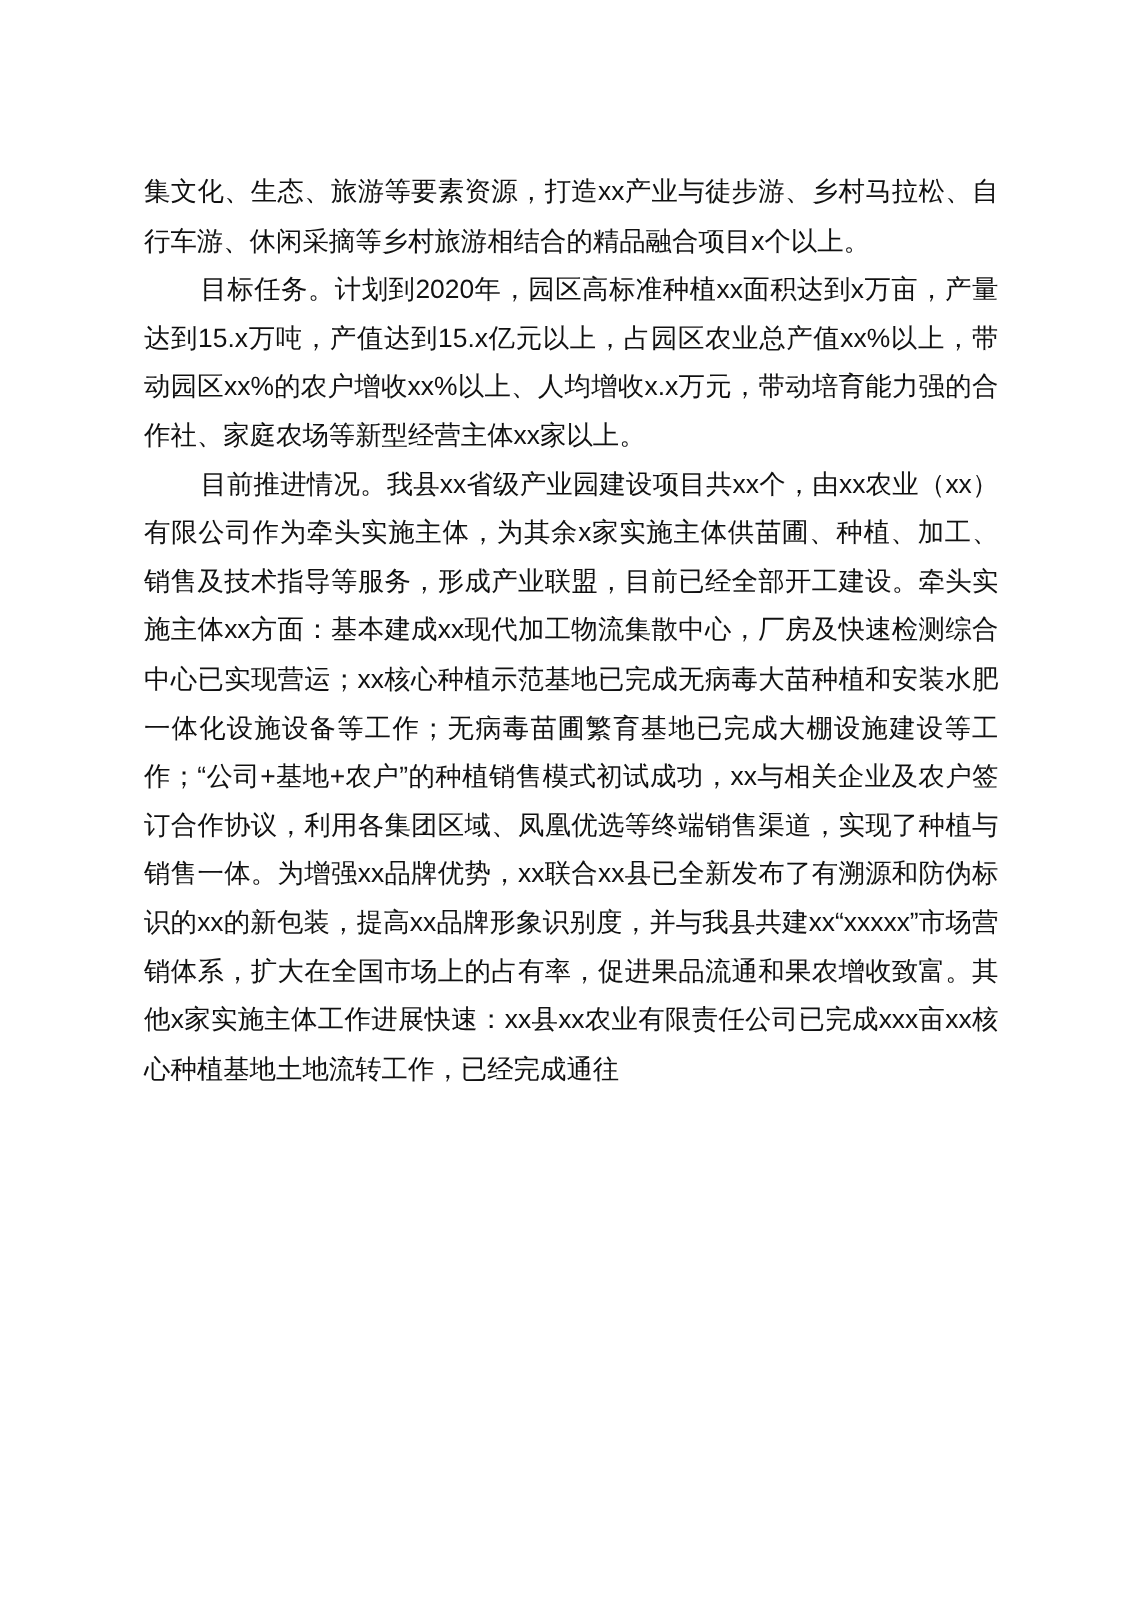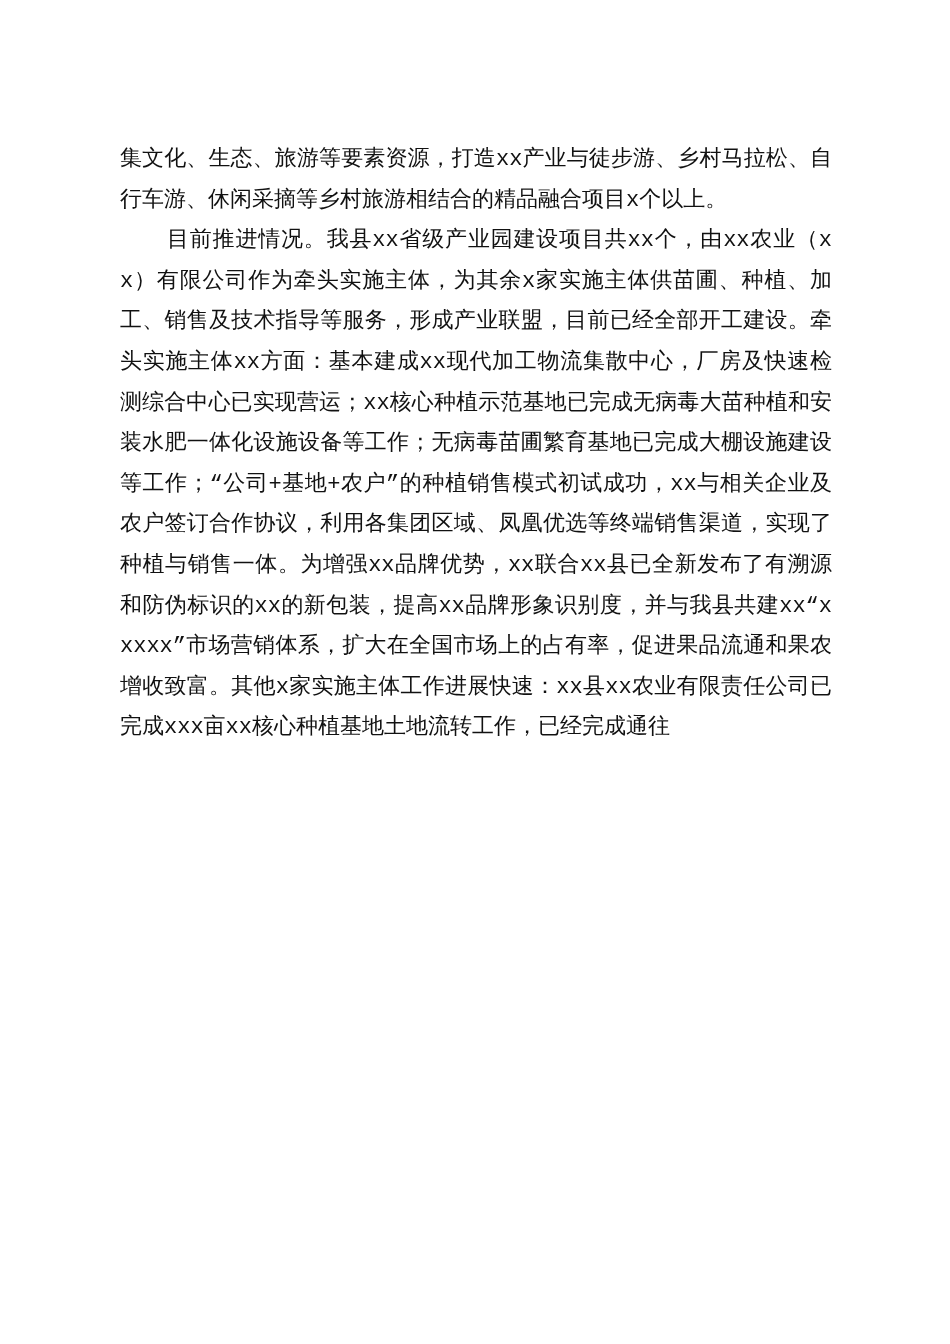--- a/index.html
+++ b/index.html
@@ -2,34 +2,35 @@
 <html><head>
 <meta charset="utf-8">
 <style>
   html, body { margin: 0; padding: 0; background: #ffffff; }
   body { width: 950px; height: 1344px; position: relative; overflow: hidden; }
   .page {
     position: absolute;
     left: 120px;
     top: 140px;
     width: 712px;
-    font-family: Liberation Mono, monospace;
+    font-family: Liberation Sans, sans-serif;
     font-size: 22px;
     line-height: 40.6px;
     color: #111111;
     text-align: justify;
     text-justify: inter-character;
   }
   .para {
     margin: 0;
     padding: 0;
     white-space: normal;
     word-break: break-all;
   }
   .para.indent { text-indent: 47px; }
 </style>
 </head>
 <body>
 
 <div class="page">
   <p class="para">集文化、生态、旅游等要素资源，打造xx产业与徒步游、乡村马拉松、自行车游、休闲采摘等乡村旅游相结合的精品融合项目x个以上。</p>
+  <p class="para indent">目标任务。计划到2020年，园区高标准种植xx面积达到x万亩，产量达到15.x万吨，产值达到15.x亿元以上，占园区农业总产值xx%以上，带动园区xx%的农户增收xx%以上、人均增收x.x万元，带动培育能力强的合作社、家庭农场等新型经营主体xx家以上。</p>
   <p class="para indent">目前推进情况。我县xx省级产业园建设项目共xx个，由xx农业（xx）有限公司作为牵头实施主体，为其余x家实施主体供苗圃、种植、加工、销售及技术指导等服务，形成产业联盟，目前已经全部开工建设。牵头实施主体xx方面：基本建成xx现代加工物流集散中心，厂房及快速检测综合中心已实现营运；xx核心种植示范基地已完成无病毒大苗种植和安装水肥一体化设施设备等工作；无病毒苗圃繁育基地已完成大棚设施建设等工作；“公司+基地+农户”的种植销售模式初试成功，xx与相关企业及农户签订合作协议，利用各集团区域、凤凰优选等终端销售渠道，实现了种植与销售一体。为增强xx品牌优势，xx联合xx县已全新发布了有溯源和防伪标识的xx的新包装，提高xx品牌形象识别度，并与我县共建xx“xxxxx”市场营销体系，扩大在全国市场上的占有率，促进果品流通和果农增收致富。其他x家实施主体工作进展快速：xx县xx农业有限责任公司已完成xxx亩xx核心种植基地土地流转工作，已经完成通往</p>
 </div>
 
 </body></html>

